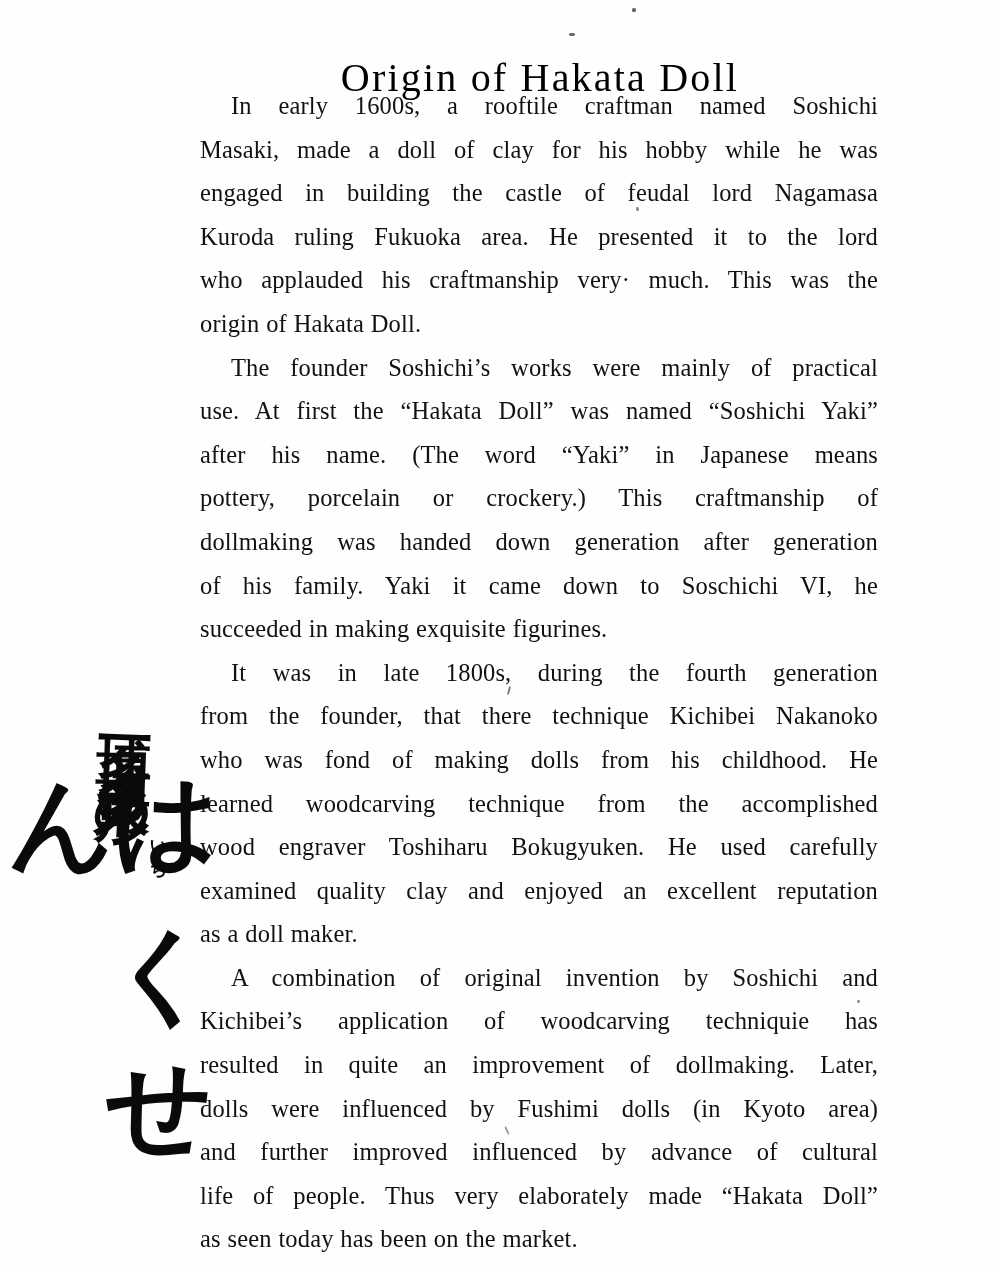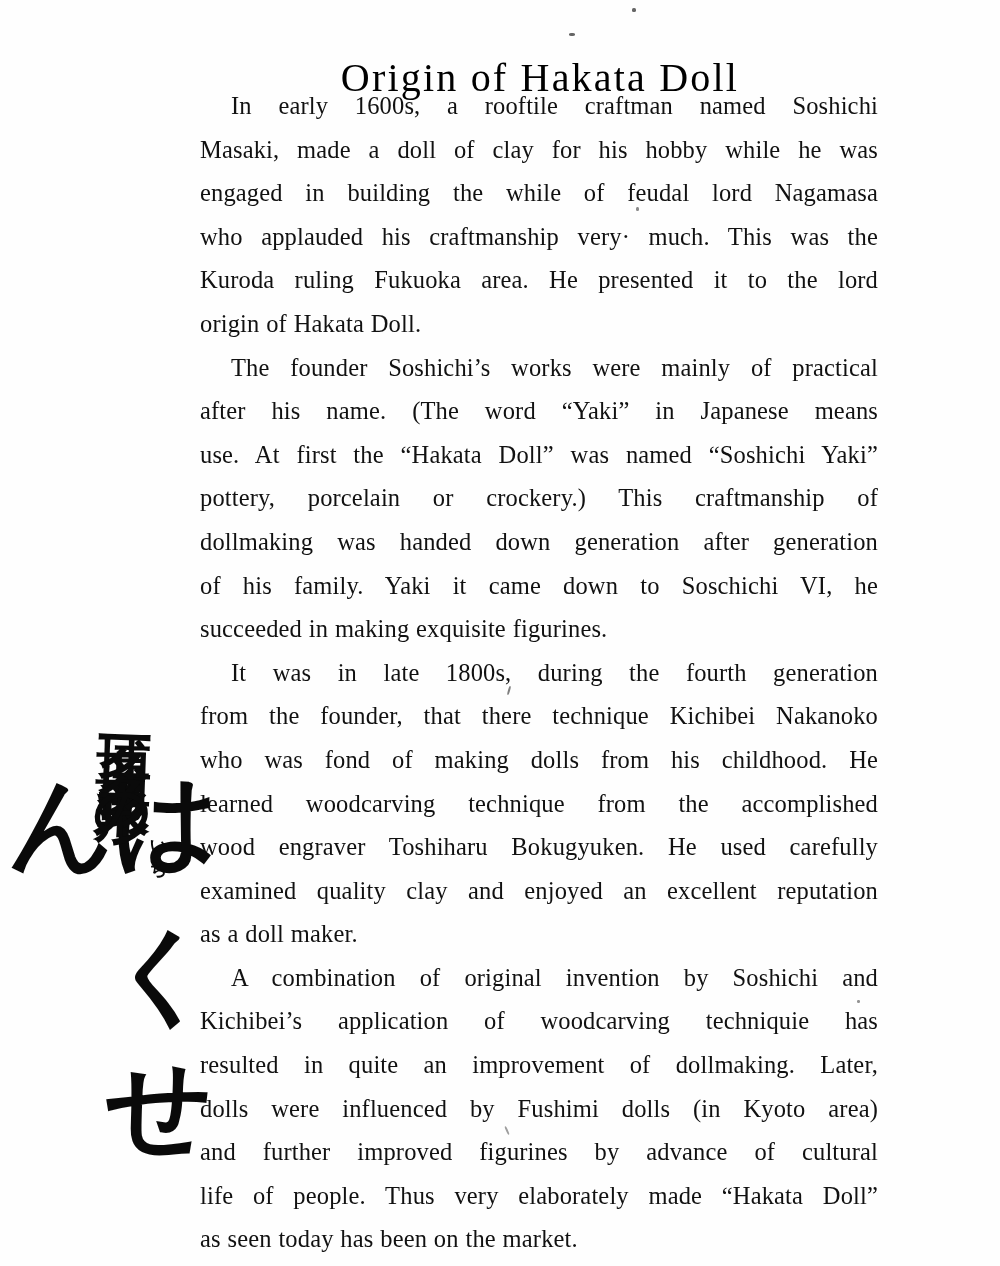--- a/index.html
+++ b/index.html
@@ -143,30 +143,30 @@
   <div class="speck" style="left:506px; top:1126px; width:2px; height:9px; opacity:.45; transform:rotate(-24deg);"></div>
   <div class="speck" style="left:857px; top:1000px; width:3px; height:3px; opacity:.5;"></div>
 
   <h1 id="title">Origin of Hakata Doll</h1>
 
   <div id="body-column">
 
     <p class="para">
       <span class="line indent">In  early  1600s,  a  rooftile  craftman  named  Soshichi</span>
       <span class="line">Masaki, made a doll of clay for his hobby while he was</span>
-      <span class="line">engaged  in  building  the  while  of  feudal  lord  Nagamasa</span>
+      <span class="line">engaged  in  building  the  castle  of  feudal  lord  Nagamasa</span>
+      <span class="line">Kuroda ruling Fukuoka area. He presented it to the lord</span>
       <span class="line">who applauded his craftmanship very· much. This was the</span>
-      <span class="line">Kuroda ruling Fukuoka area. He presented it to the lord</span>
       <span class="line last">origin of Hakata Doll.</span>
     </p>
 
     <p class="para">
       <span class="line indent">The founder Soshichi’s works were mainly of practical</span>
+      <span class="line">use. At first the “Hakata Doll” was named “Soshichi Yaki”</span>
       <span class="line">after  his  name.  (The  word  “Yaki”  in  Japanese  means</span>
-      <span class="line">use. At first the “Hakata Doll” was named “Soshichi Yaki”</span>
       <span class="line">pottery,  porcelain  or  crockery.)  This  craftmanship  of</span>
       <span class="line">dollmaking  was  handed  down  generation  after  generation</span>
       <span class="line">of  his  family.  Yaki  it  came  down  to  Soschichi  VI,  he</span>
       <span class="line last">succeeded in making exquisite figurines.</span>
     </p>
 
     <p class="para">
       <span class="line indent">It  was  in  late  1800s,  during  the  fourth  generation</span>
       <span class="line">from the founder, that there technique Kichibei Nakanoko</span>
       <span class="line">who  was  fond  of  making  dolls  from  his  childhood.  He</span>
@@ -174,21 +174,21 @@
       <span class="line">wood engraver Toshiharu Bokugyuken. He used carefully</span>
       <span class="line">examined quality clay and enjoyed an excellent reputation</span>
       <span class="line last">as a doll maker.</span>
     </p>
 
     <p class="para">
       <span class="line indent">A  combination  of  original  invention  by  Soshichi  and</span>
       <span class="line">Kichibei’s  application  of  woodcarving  techniquie  has</span>
       <span class="line">resulted in quite an improvement of dollmaking. Later,</span>
       <span class="line">dolls were influenced by Fushimi dolls (in Kyoto area)</span>
-      <span class="line">and  further  improved  figurines  by  advance  of  cultural</span>
+      <span class="line">and  further  improved  influenced  by  advance  of  cultural</span>
       <span class="line">life of people. Thus very elaborately made “Hakata Doll”</span>
       <span class="line last">as seen today has been on the market.</span>
     </p>
 
   </div>
 
   <div id="calligraphy">
     <div class="callig-col" id="callig-main">はくせん</div>
     <div class="callig-col" id="callig-sub">博多一博多人形の</div>
   </div>

